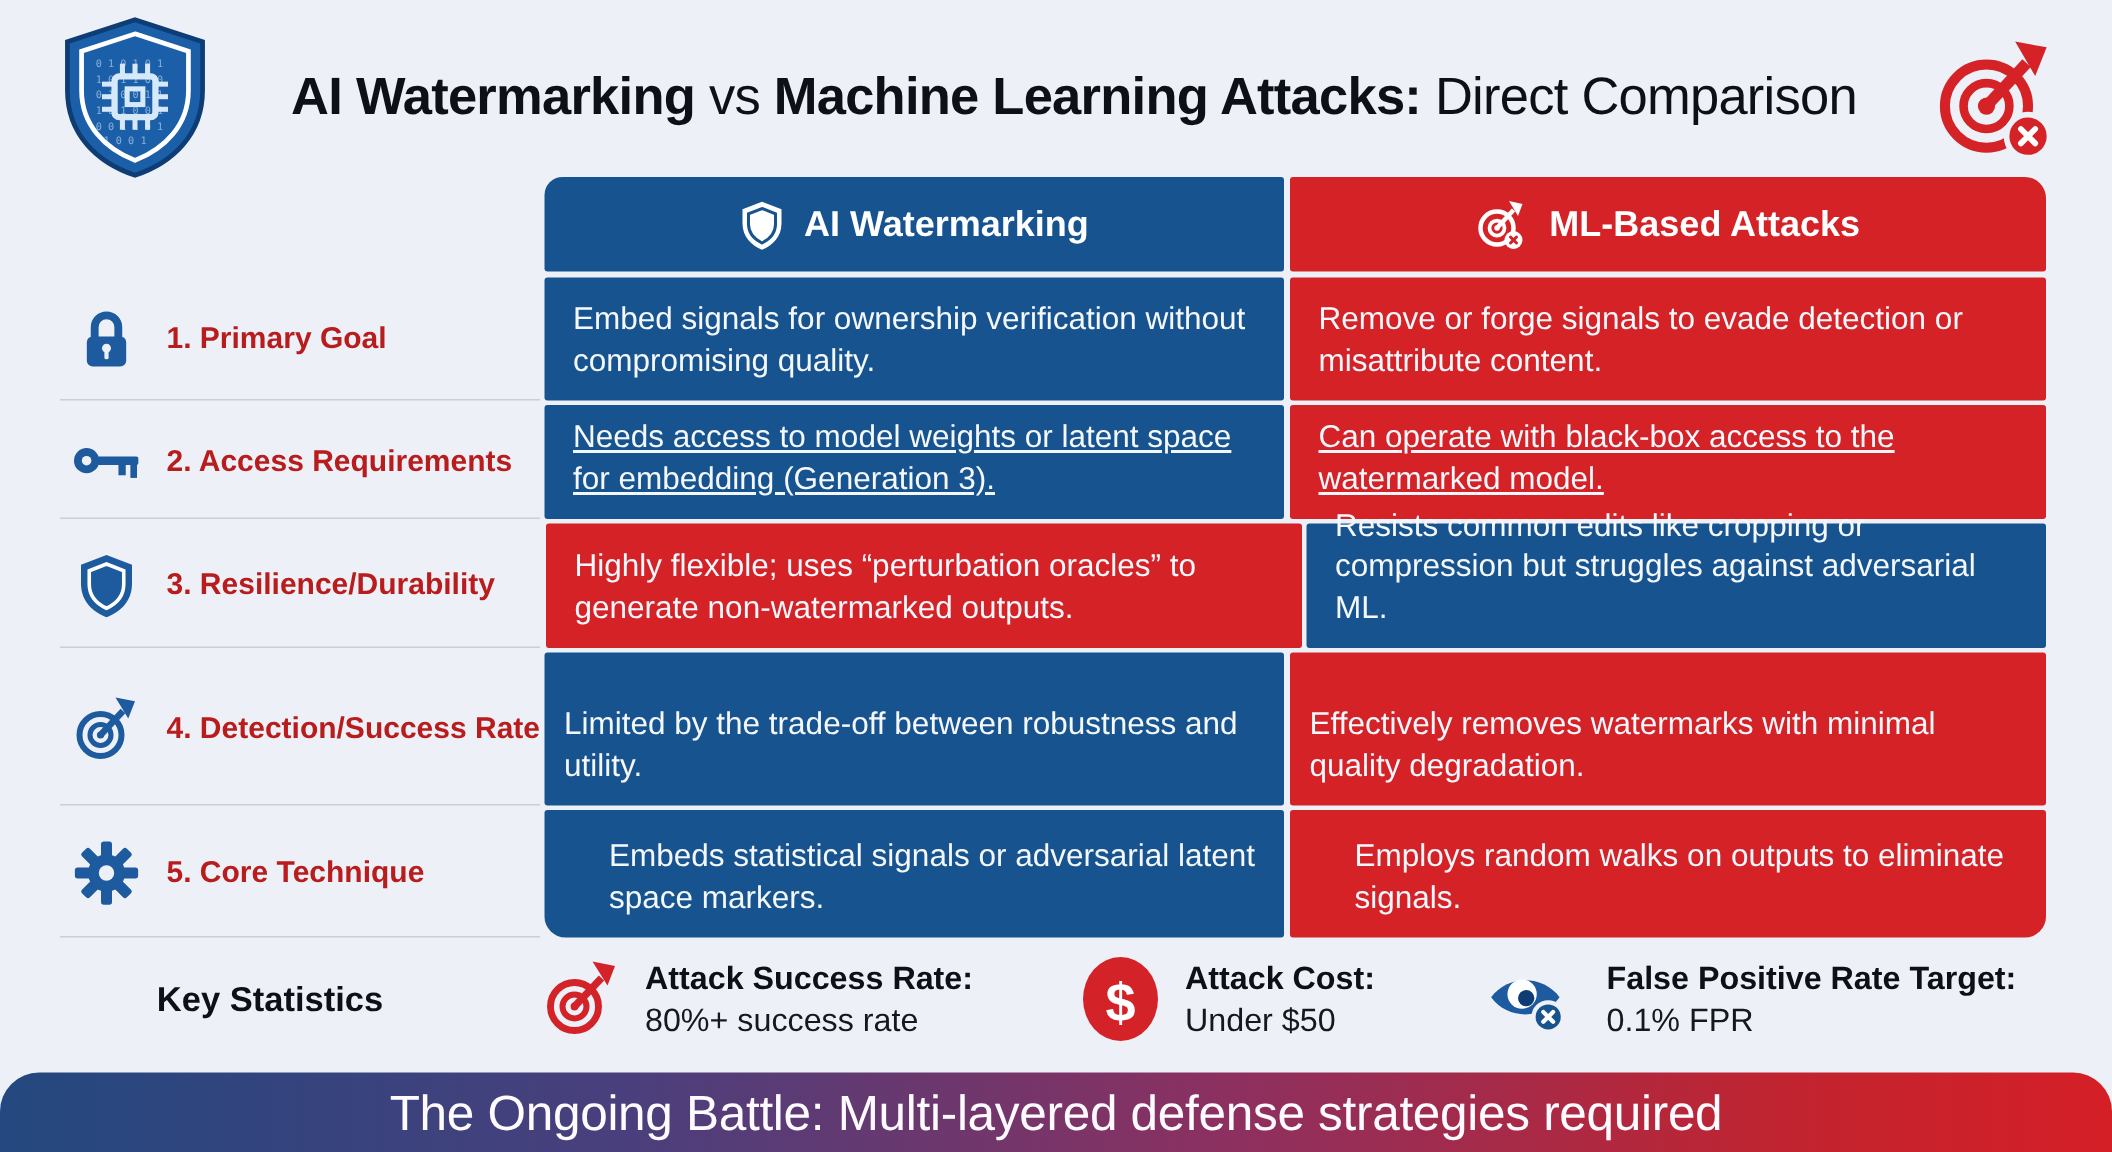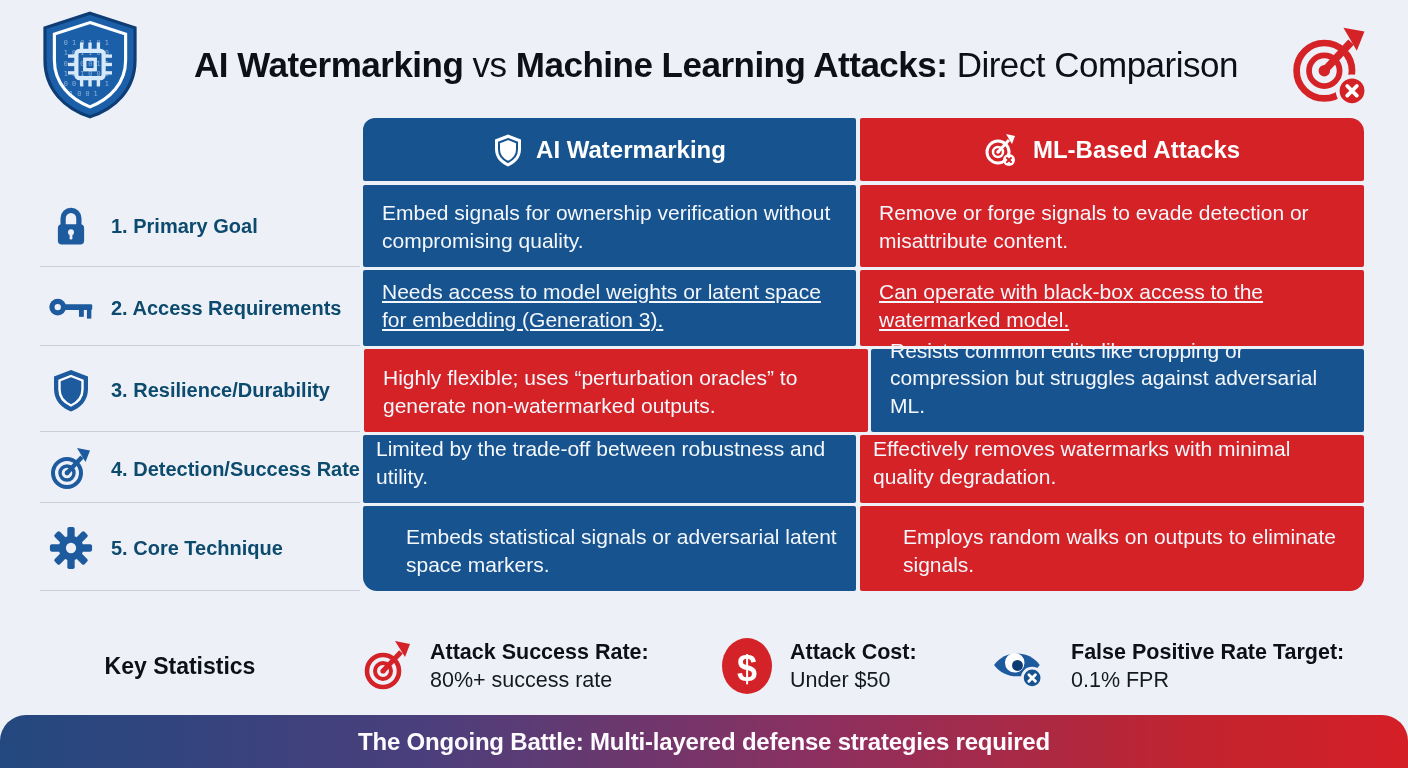--- a/index.html
+++ b/index.html
@@ -28,37 +28,37 @@
   .table{position:absolute;top:118px;left:40px;width:1324px;}
   .trow{display:flex;margin-bottom:3px;}
   .trow.head-row{margin-bottom:4px;}
   .label-cell{
     flex:0 0 320px;display:flex;align-items:center;gap:17px;
     padding-left:8px;box-sizing:border-box;
     border-bottom:1px solid #c9ced8;
   }
   .label-cell.empty{border-bottom:none;}
   .label-icon{flex:0 0 46px;height:48px;display:flex;align-items:center;justify-content:center;}
-  .label-text{font-weight:bold;font-size:20px;line-height:26px;color:#0c4a6e;max-width:250px;}
+  .label-text{font-weight:bold;font-size:20px;line-height:26px;color:#b91c1c;max-width:250px;}
   .cell{
     box-sizing:border-box;color:#f4f7fb;font-size:21px;line-height:27.5px;
     padding:13px 19px;display:flex;align-items:flex-end;border-radius:2px;
   }
   .cell.blue{flex:0 0 493px;margin-left:3px;background:#17548f;}
   .cell.red{flex:0 0 504px;margin-left:4px;background:#d42227;}
   .head{
     height:63px;display:flex;align-items:center;justify-content:center;gap:13px;
     font-weight:bold;font-size:24px;color:#ffffff;padding:0;box-sizing:border-box;
   }
   .head.blue{flex:0 0 493px;margin-left:3px;background:#17548f;border-radius:12px 2px 2px 2px;}
   .head.red{flex:0 0 504px;margin-left:4px;background:#d42227;border-radius:2px 14px 2px 2px;}
   .row1 .cell{height:82px;}
   .row2 .cell{height:76px;text-decoration:underline;}
   .row3 .cell{height:83px;}
-  .row4 .cell{height:68px;padding-left:13px;}
+  .row4 .cell{height:102px;padding-left:13px;}
   .row5 .cell{height:85px;padding-left:43px;}
   .row5 .cell.blue{border-bottom-left-radius:14px;}
   .row5 .cell.red{border-bottom-right-radius:14px;}
 
   
   .stats{position:absolute;top:622px;left:40px;width:1324px;height:88px;}
   .stats-label{
     position:absolute;left:0;top:0;width:280px;height:88px;
     display:flex;align-items:center;justify-content:center;
     font-weight:bold;font-size:23px;color:#0d1117;
@@ -73,21 +73,21 @@
   .stat-title{font-weight:bold;font-size:21.5px;line-height:28px;color:#0d1117;}
   .stat-value{font-size:21.5px;line-height:28px;color:#14181f;}
 
   
   .footer{
     position:absolute;left:0;right:0;top:715px;height:53px;
     border-radius:26px 26px 0 0;
     background:linear-gradient(90deg,#23487f 0%,#4a3f7c 30%,#8c3060 58%,#c2242f 85%,#d51f27 100%);
     display:flex;align-items:center;justify-content:center;
   }
-  .footer-text{color:#fdfbff;font-weight:bold;font-size:24px;letter-spacing:-0.2px;}
+  .footer-text{color:#fdfbff;font-weight:normal;font-size:33px;letter-spacing:-0.2px;}
 </style>
 </head>
 <body>
 
 <div class="canvas">
 
   <div class="header">
     <svg class="logo" viewBox="0 0 100 105">
       <path d="M50 3 L93 17 V48 C93 76 74 94 50 102 C26 94 7 76 7 48 V17 Z" fill="#1b5fa8" stroke="#0e3c74" stroke-width="3"></path>
       <path d="M50 12 L84 23 V48 C84 70 69 85 50 92.5 C31 85 16 70 16 48 V23 Z" fill="none" stroke="#ffffff" stroke-width="3"></path>

